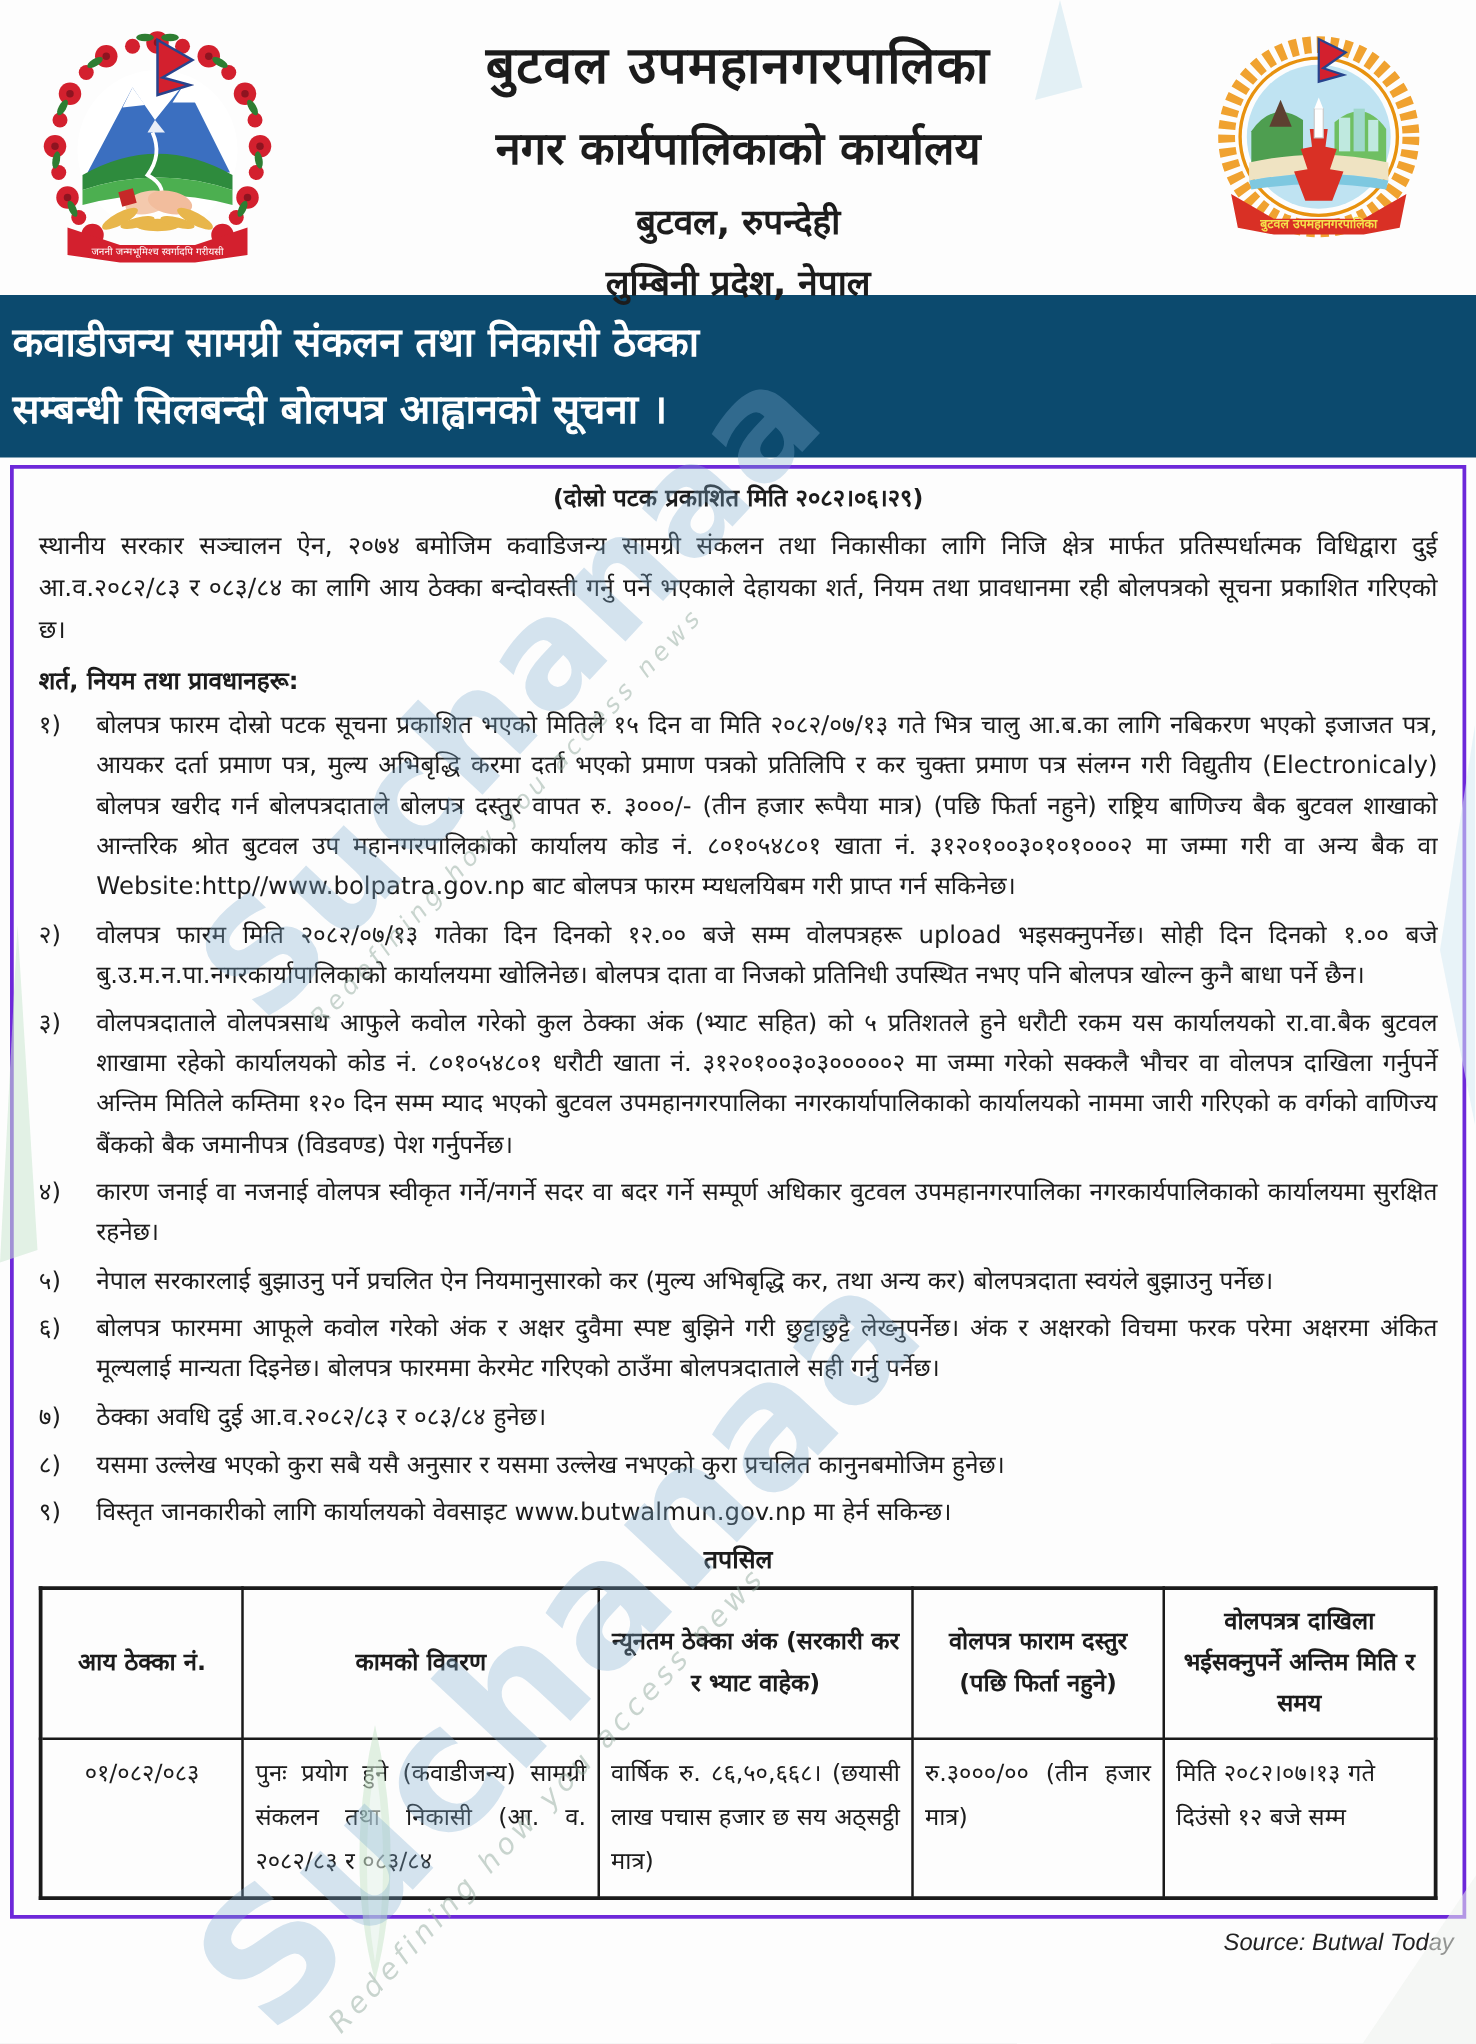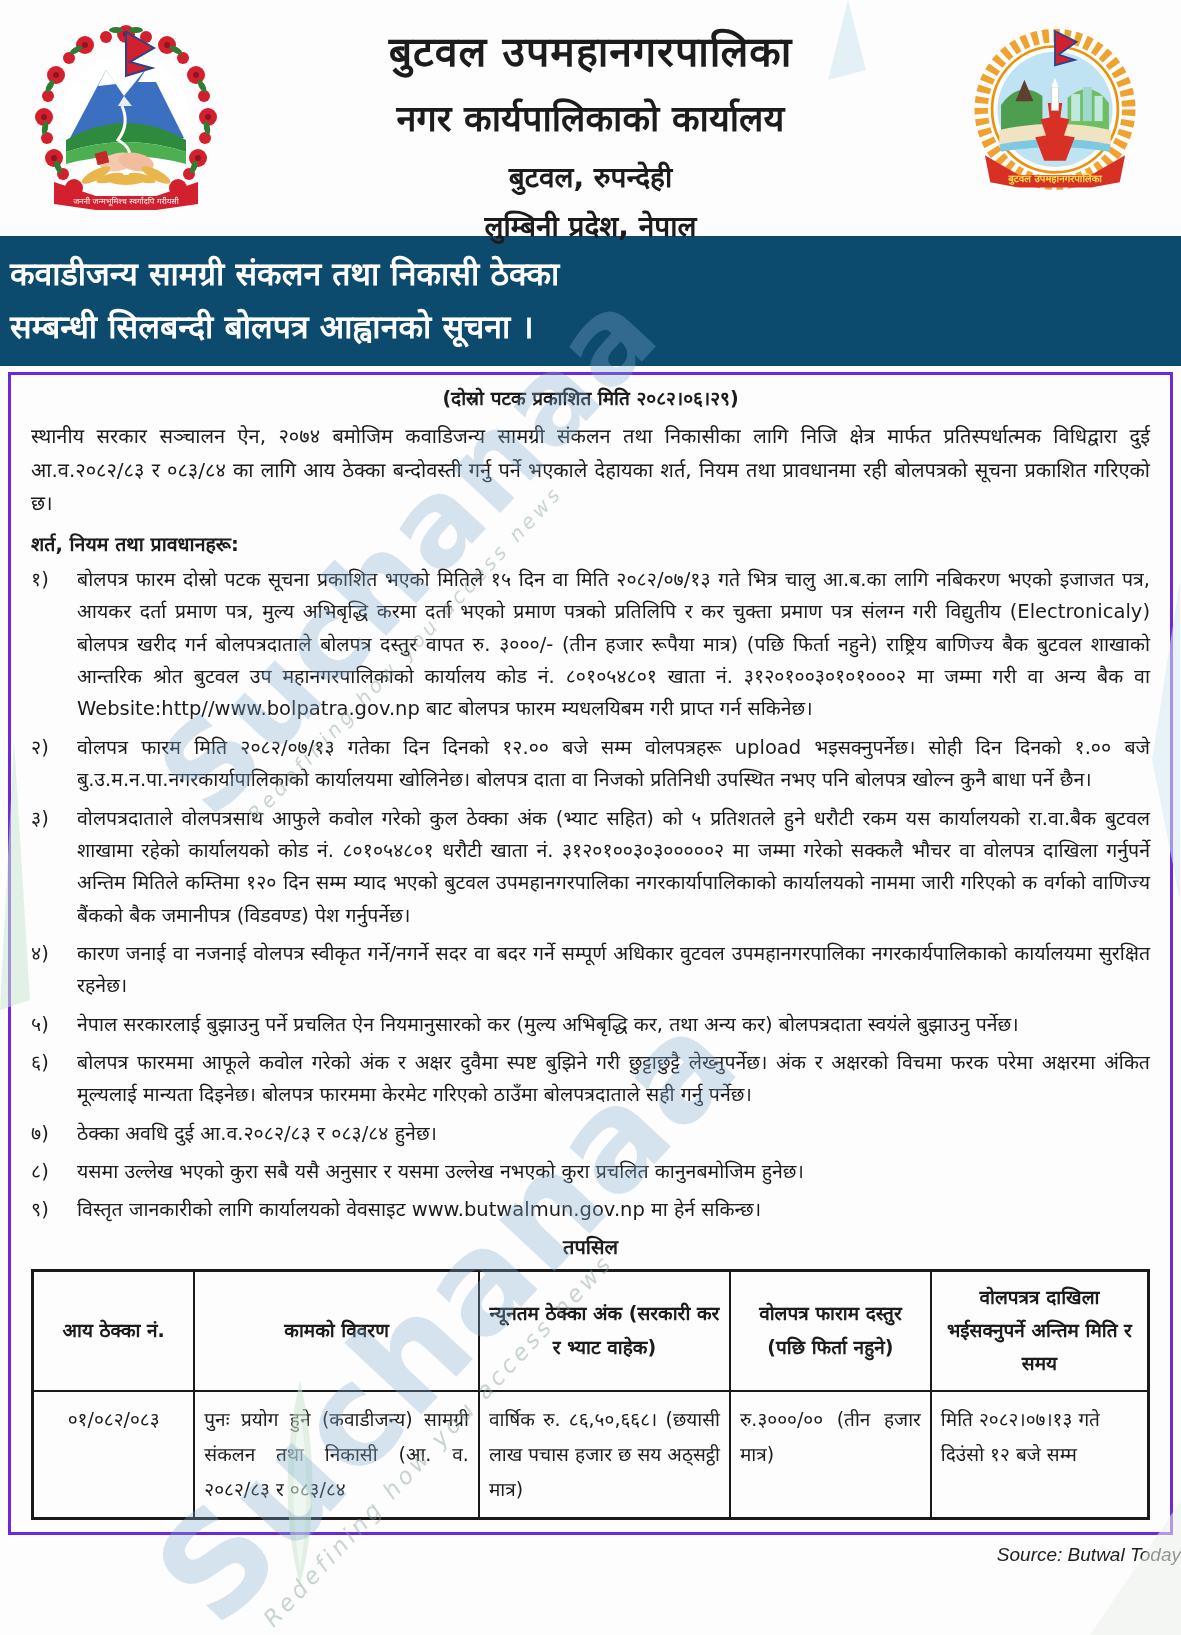--- a/index.html
+++ b/index.html
@@ -35,21 +35,21 @@
   .term-txt { flex:1; text-align:justify; }
   .schedule-heading { text-align:center; font-weight:700; font-size:20px; margin:6px 0 9px; }
   
   table { width:100%; border-collapse:collapse; border:3px solid #1a1a1a; }
   th, td { border:2px solid #1a1a1a; }
   th { font-size:19px; font-weight:700; text-align:center; padding:9px 6px; line-height:1.75; vertical-align:middle; }
   td { font-size:19px; padding:10px 9px; line-height:1.85; vertical-align:top; }
   td.c1 { text-align:center; }
   td.c2, td.c3, td.c4 { text-align:justify; }
   
-  .source { text-align:right; font-style:italic; font-size:19px; margin:9px 0 0; font-family:"Liberation Sans", sans-serif; color:#222; }
+  .source { text-align:right; font-style:italic; font-size:19px; margin:9px 18px 0; font-family:"Liberation Sans", sans-serif; color:#222; }
   
   .wm { position:absolute; transform:rotate(-47deg); transform-origin:left bottom;
         pointer-events:none; z-index:3; white-space:nowrap; }
   .wm-word { display:block; font-weight:700; color:#7fadd1; opacity:.32; letter-spacing:2px;
              font-family:"DejaVu Sans", sans-serif; }
   .wm-tag  { display:block; font-style:italic; color:#8aa496; opacity:.45; letter-spacing:4px; }
   .wm1 .wm-word { font-size:118px; }
   .wm1 .wm-tag  { font-size:20px; margin-top:-14px; margin-left:30px; }
   .wm2 .wm-word { font-size:138px; }
   .wm2 .wm-tag  { font-size:23px; margin-top:-16px; margin-left:40px; }

